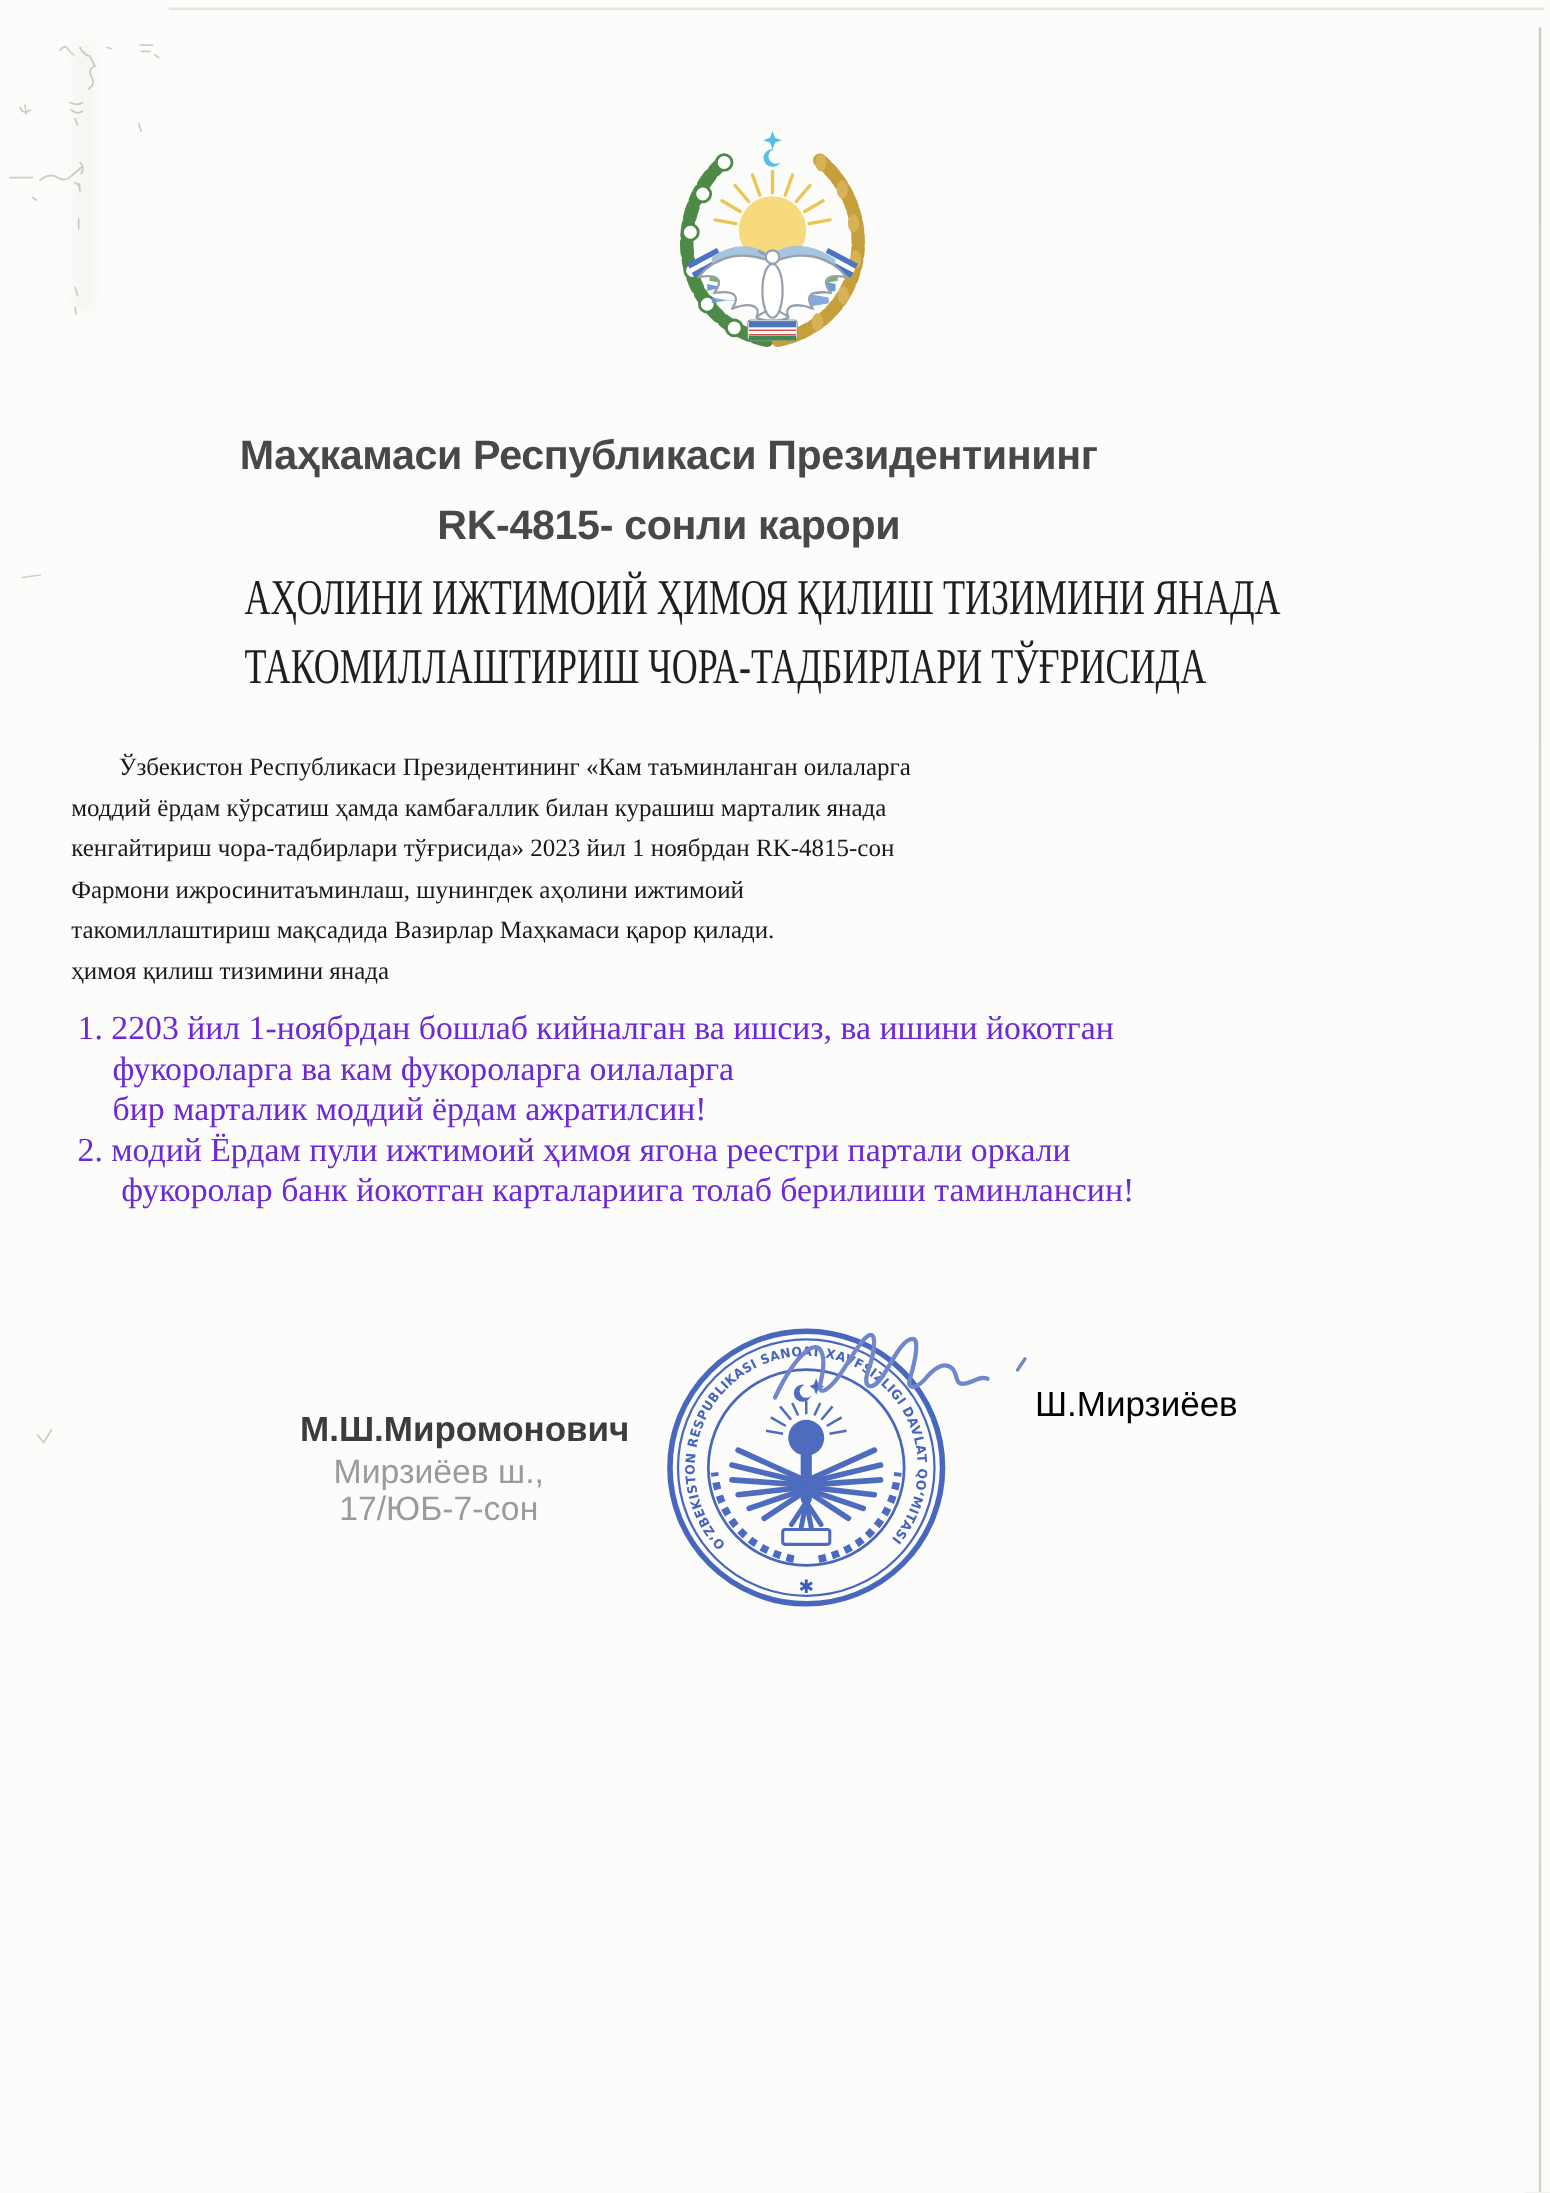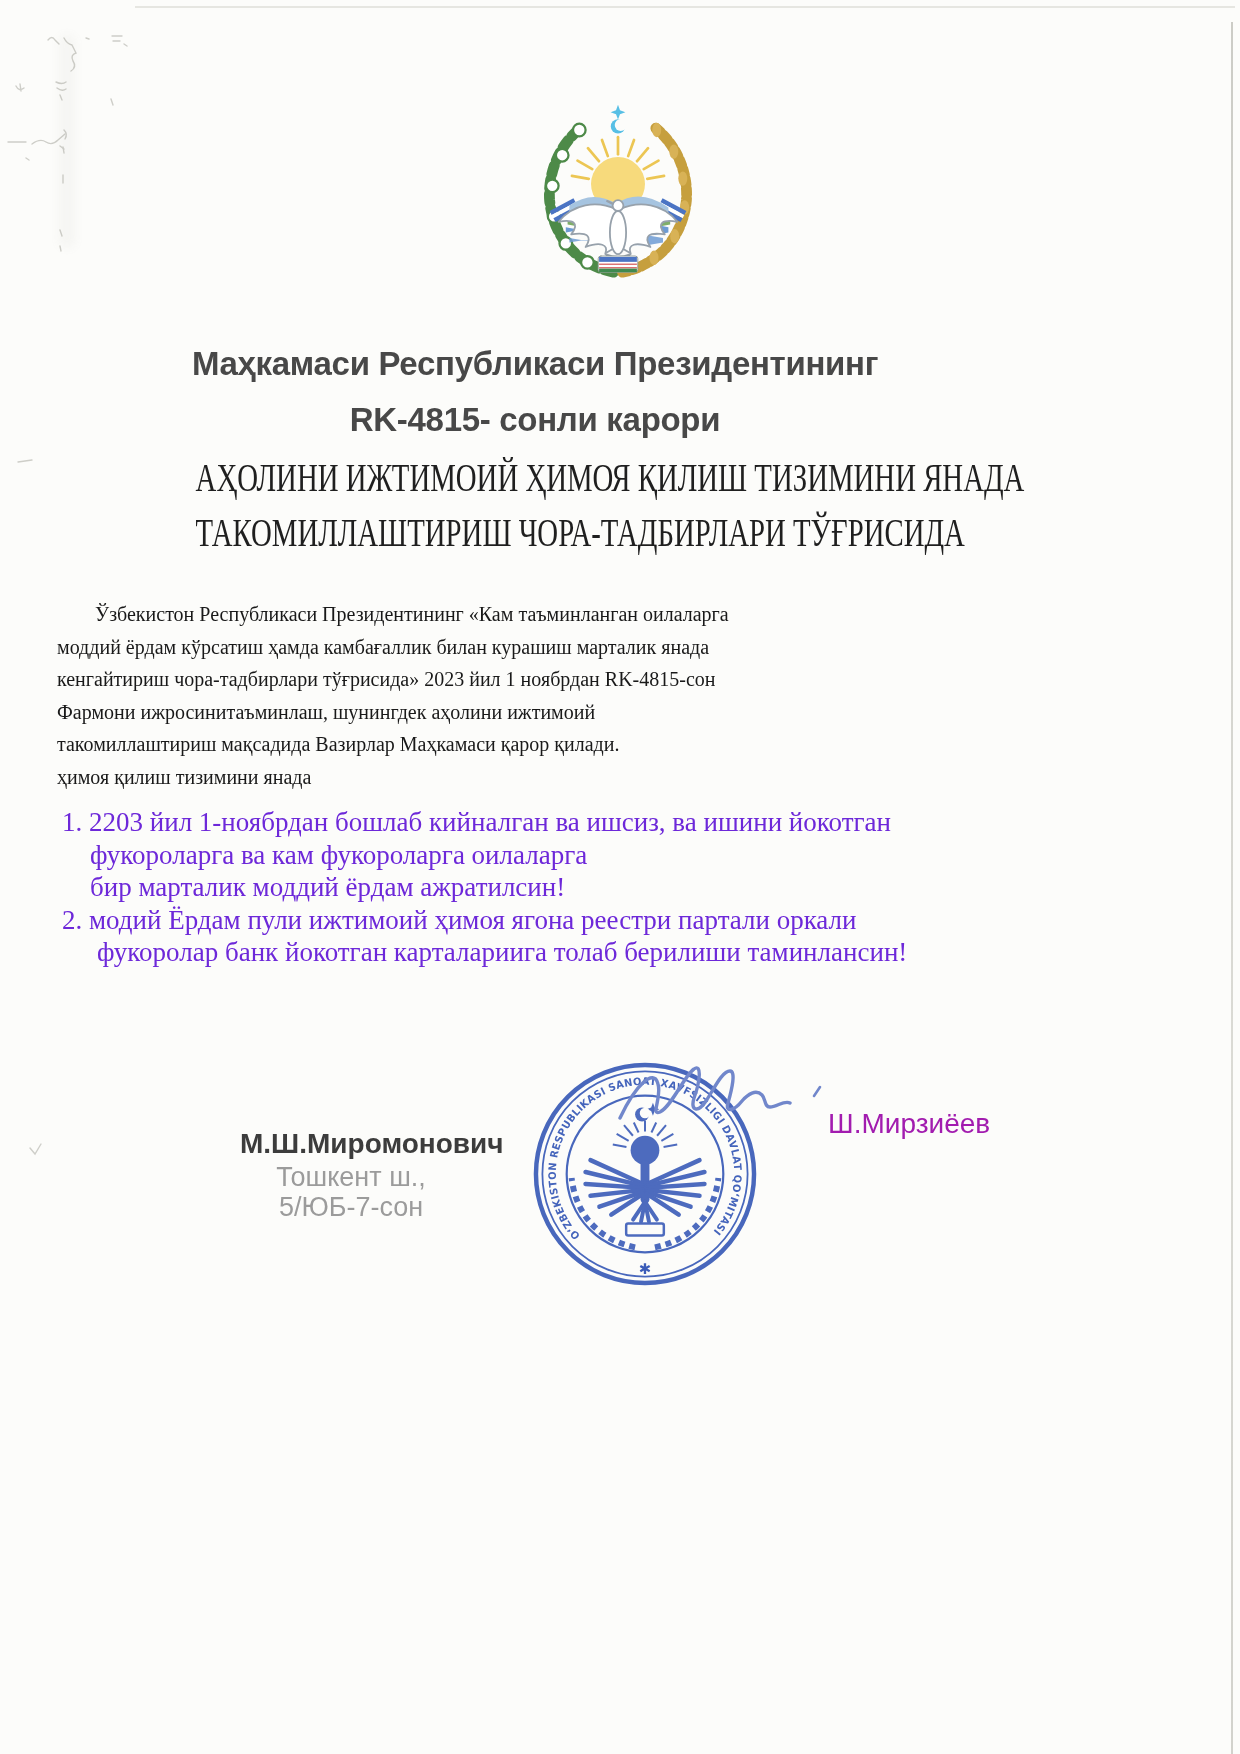--- a/index.html
+++ b/index.html
@@ -50,21 +50,21 @@
   .sig-left {
     position:absolute; left:240px; top:1126px; width:222px; text-align:center;
     font-family:Liberation Sans, sans-serif;
   }
   .sig-left .name  { font-size:28px; font-weight:700; color:#3c3c3c; line-height:36px; }
   .sig-left .muted { font-size:27px; color:#9b9b9b; line-height:30px; }
   #seal { position:absolute; left:531px; top:1059px; }
   #sig-stroke { position:absolute; left:606px; top:1054px; }
   .sig-right {
     position:absolute; left:828px; top:1108px;
-    font-family:"Liberation Sans", sans-serif; font-size:28px; color:#a21caf;
+    font-family:"Liberation Sans", sans-serif; font-size:28px; color:#000000;
   }
 </style>
 </head>
 <body>
 
 <div class="page">
 
   <div class="edge-right"></div>
   <div class="edge-top"></div>
   <div class="smudge-band"></div>
@@ -172,22 +172,22 @@
   <div class="list">
     <div class="l-first">1. 2203 йил 1-ноябрдан бошлаб кийналган ва ишсиз, ва ишини йокотган</div>
     <div class="l-cont">фукороларга ва кам фукороларга оилаларга</div>
     <div class="l-cont">бир марталик моддий ёрдам ажратилсин!</div>
     <div class="l-first">2. модий Ёрдам пули ижтимоий ҳимоя ягона реестри партали оркали</div>
     <div class="l-cont2">фукоролар банк йокотган карталариига толаб берилиши таминлансин!</div>
   </div>
 
   <div class="sig-left">
     <div class="name">М.Ш.Миромонович</div>
-    <div class="muted">Тошкент ш.,</div>
-    <div class="muted">5/ЮБ-7-сон</div>
+    <div class="muted">Мирзиёев ш.,</div>
+    <div class="muted">17/ЮБ-7-сон</div>
   </div>
 
   <svg id="seal" width="228" height="232" viewBox="-115 -115 230 232">
     <g stroke="#3b5cb8" fill="none" opacity="0.93">
       <circle r="110" stroke-width="4.5"></circle>
       <circle r="103.5" stroke-width="1.8"></circle>
       <circle r="79" stroke-width="2.2"></circle>
     </g>
     <defs>
       <path id="sealring" d="M -63.6 63.6 A 90 90 0 1 1 63.6 63.6"></path>

